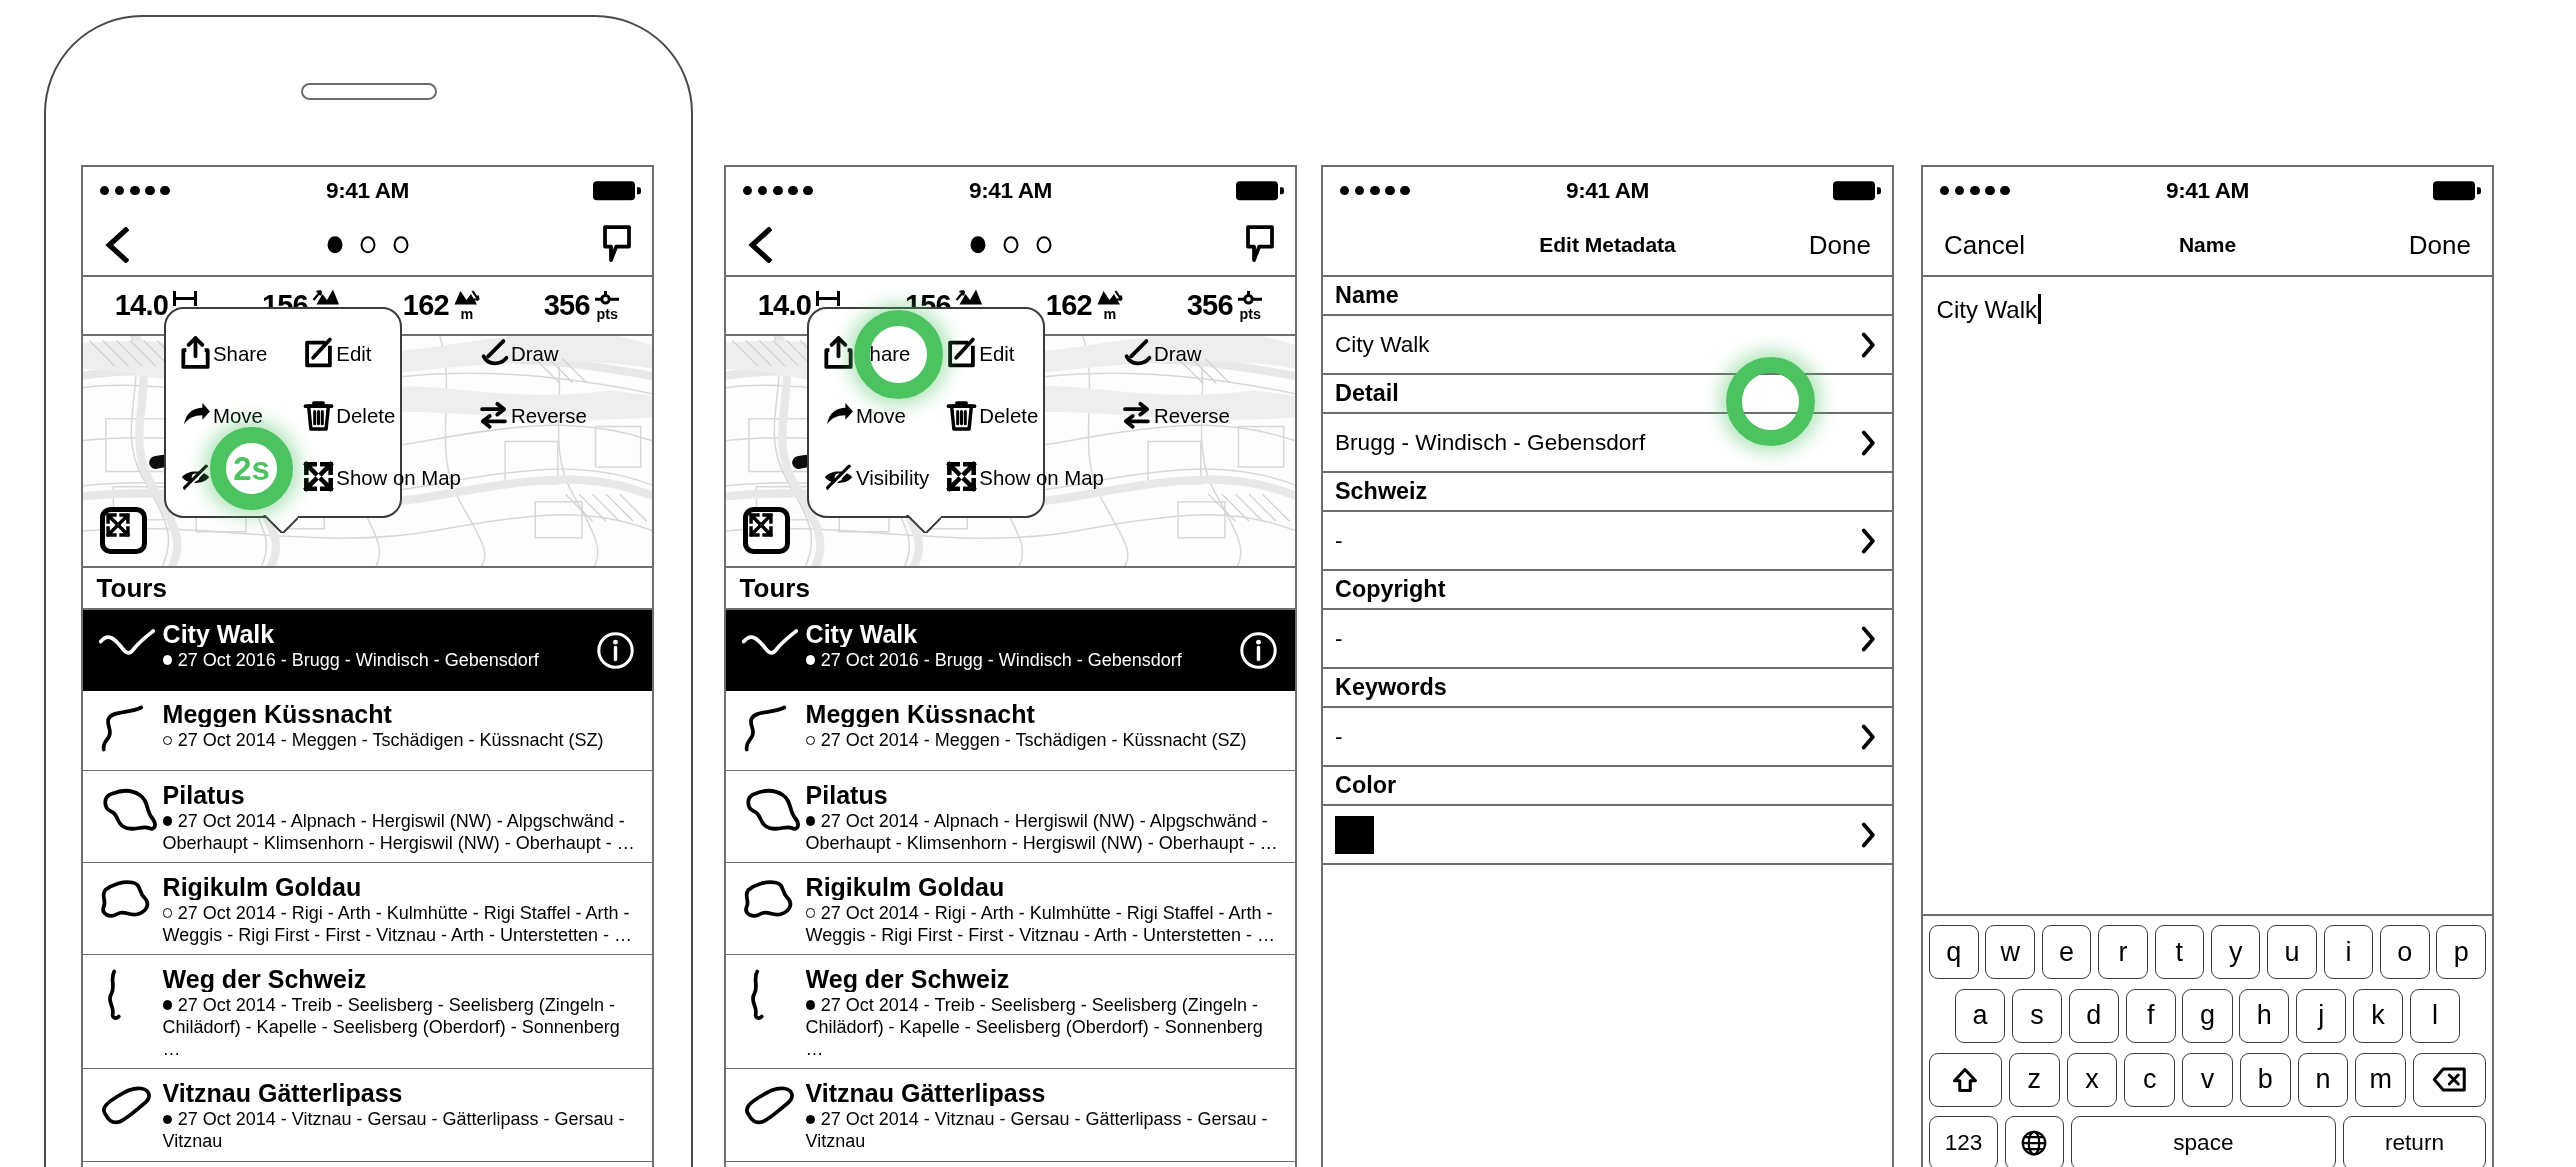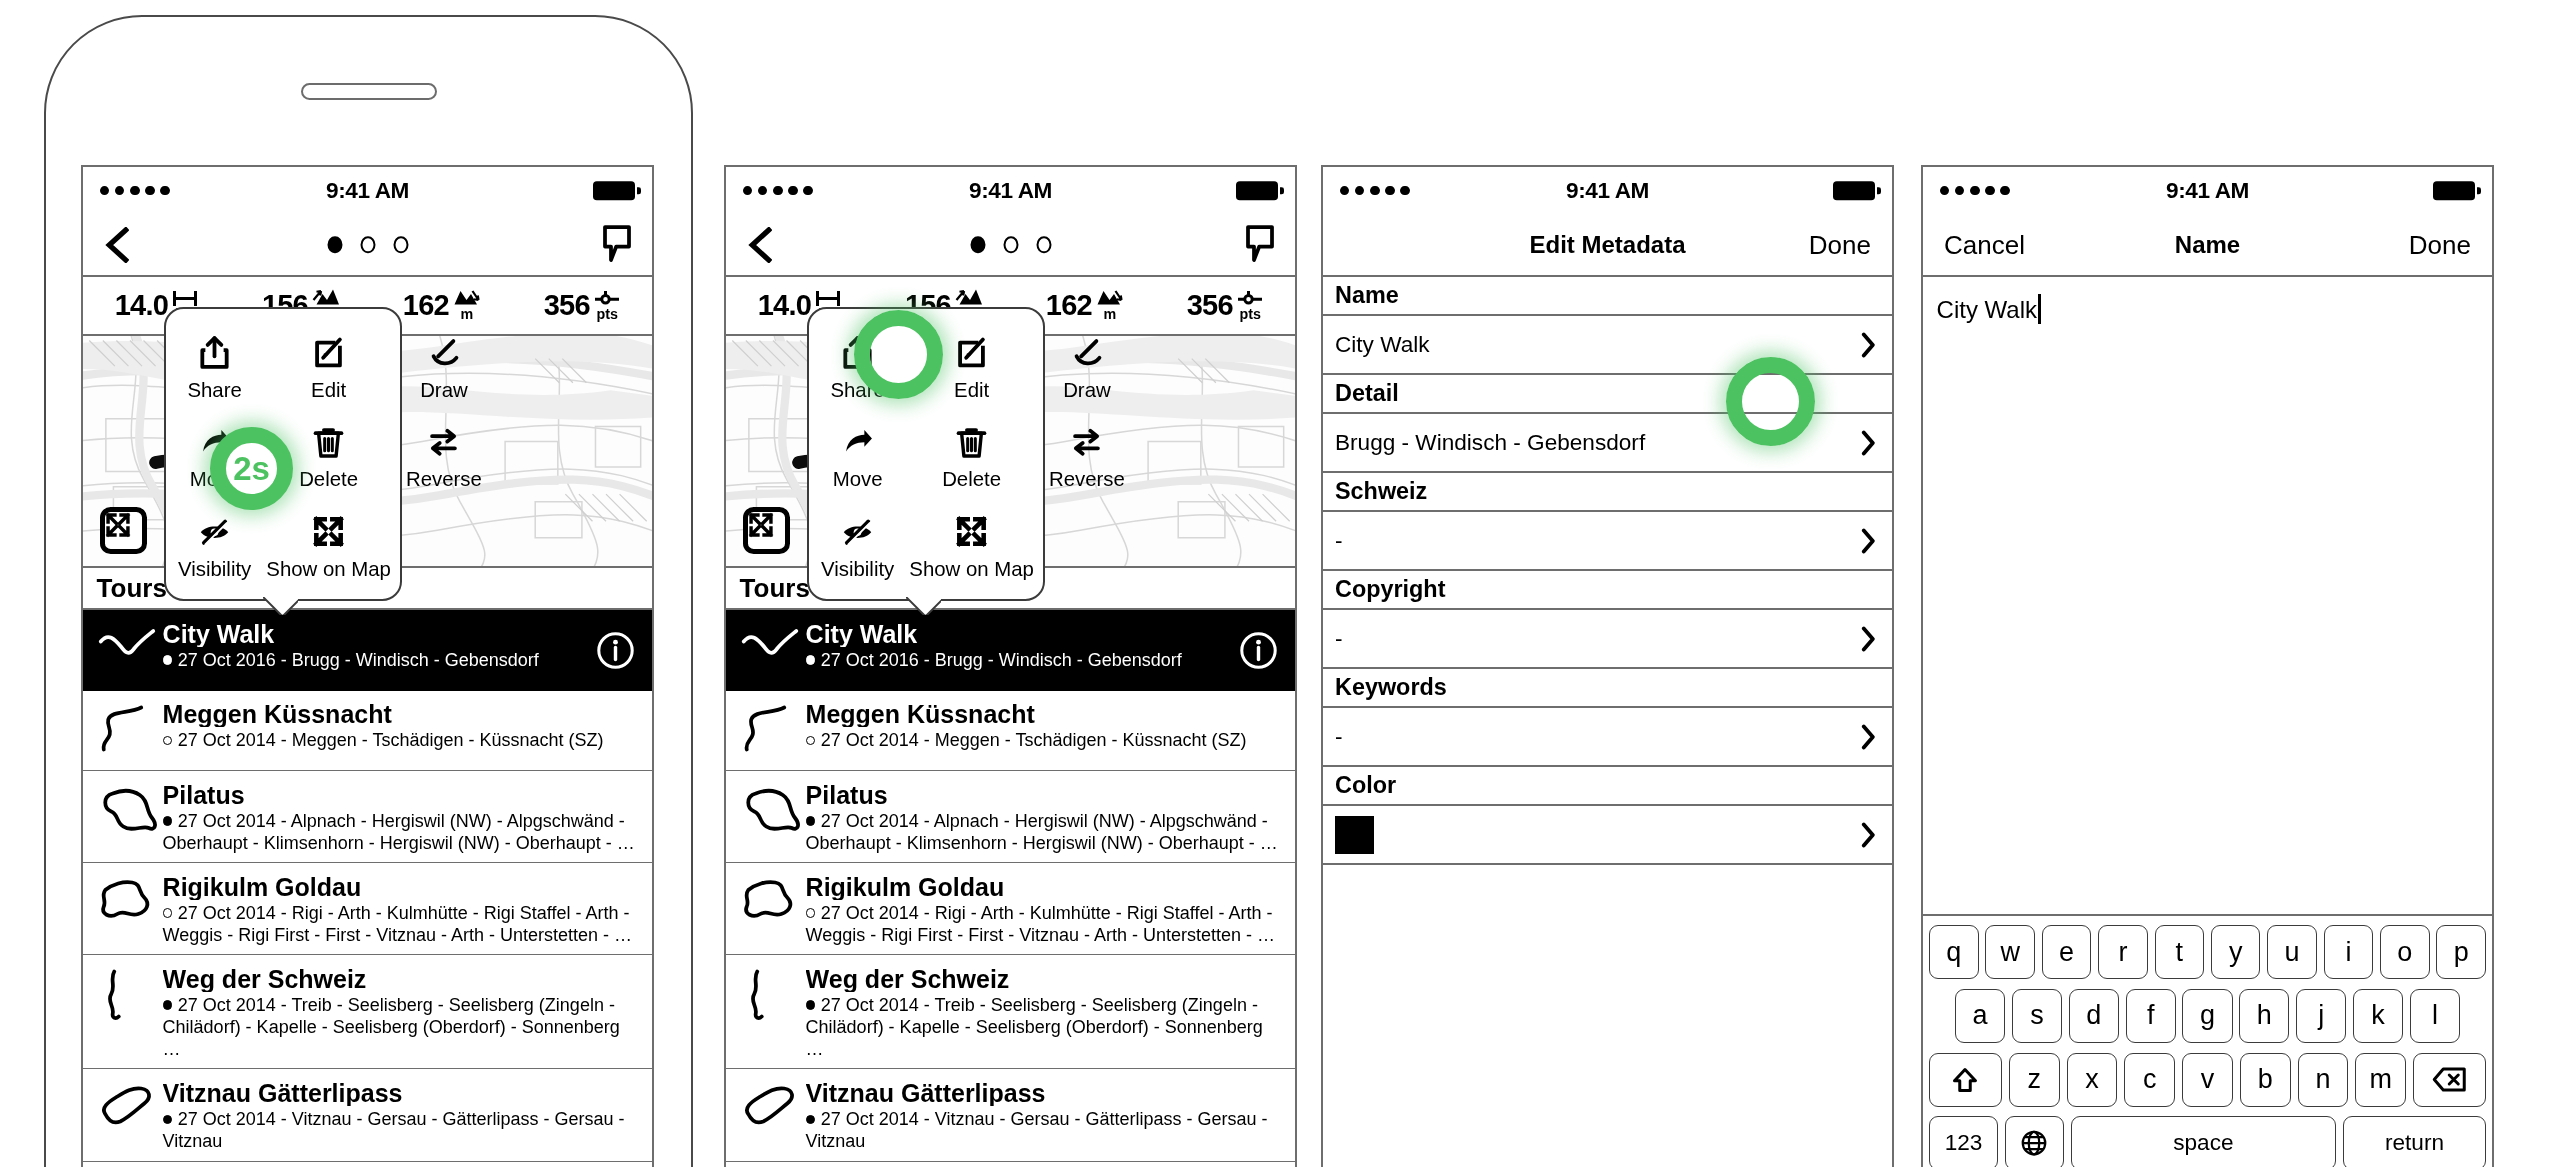--- a/index.html
+++ b/index.html
@@ -52,21 +52,21 @@
   .nav-back{ position:absolute; left:19.6px; top:50%; transform:translateY(-50%);
              width:26px; height:36px; }
   .nav-back svg{ display:block; }
   .nav-pager{ position:absolute; left:50%; top:50%; transform:translate(-50%,-50%);
               display:flex; gap:18px; align-items:center; }
   .nav-pager i{ width:15px; height:17.3px; border-radius:50%; border:2.3px solid #000; display:block; }
   .nav-pager i.on{ background:#000; }
   .nav-flag{ position:absolute; right:19.6px; top:50%; transform:translateY(-50%); }
 
   .nav-title{ position:absolute; left:50%; top:50%; transform:translate(-50%,-50%);
-              font-size:24px; font-weight:700; color:#000; white-space:nowrap;}
+              font-size:21px; font-weight:700; color:#000; white-space:nowrap;}
   .nav-right{ position:absolute; right:21px; top:50%; transform:translateY(-50%);
               font-size:26px; color:#000; white-space:nowrap;}
   .nav-left{ position:absolute; left:21px; top:50%; transform:translateY(-50%);
              font-size:26px; color:#000; white-space:nowrap;}
 
   
   .statsbar{
     height:59px; border-bottom:2.3px solid #6e6e6e; display:flex; flex:none;
     align-items:center; justify-content:space-around; background:#fff;
   }
@@ -111,21 +111,21 @@
   .row.sel .bullet.filled{ background:#fff; }
   .row-info{ width:51px; flex:none; display:flex; align-items:center;
              justify-content:center; align-self:center; }
 
   
   .ctxmenu{
     position:absolute; background:#fff; border:2.3px solid #3b3b3b;
     border-radius:19.6px; z-index:40;
   }
   .ctx-grid{ display:grid; grid-template-columns:repeat(3,1fr); padding:13.6px 4.5px 7.5px 4.5px; }
-  .ctx-item{ display:flex; flex-direction:column; align-items:center;
+  .ctx-item{ display:flex; flex-direction:row; align-items:center;
              padding:7.5px 7.5px 10.6px 7.5px; }
   .ctx-ico{ height:44px; display:flex; align-items:center; justify-content:center; }
   .ctx-lbl{ font-size:20.4px; color:#000; margin-top:4.5px; white-space:nowrap; }
   .ctx-tail{ position:absolute; left:97px; bottom:-16.6px; width:35px; height:18px;
              overflow:hidden; }
   .ctx-tail:before{ content:""; position:absolute; left:3px; top:-19.6px;
     width:29px; height:29px; background:#fff; border:2.3px solid #3b3b3b;
     transform:rotate(45deg); border-radius:3px; }
 
   

